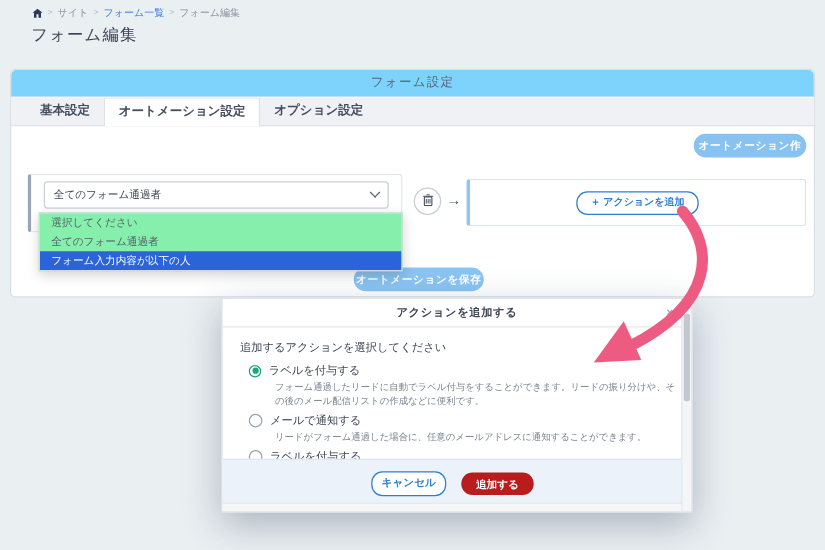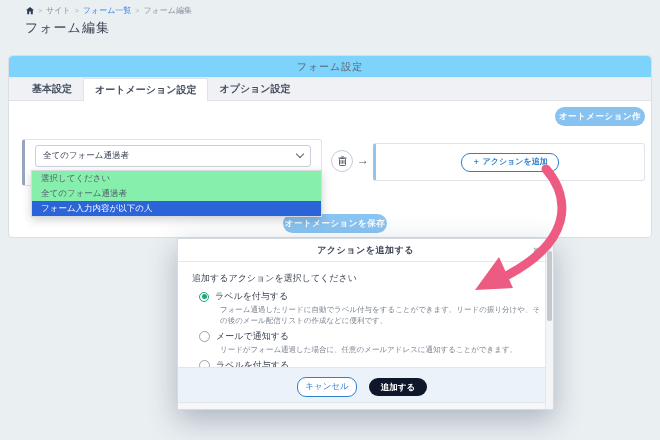--- a/index.html
+++ b/index.html
@@ -66,22 +66,22 @@
   .radio-row{display:flex;align-items:center;gap:6px;margin-top:3px;cursor:pointer;}
   .radio{width:9px;height:9px;border-radius:50%;border:1px solid #9aa2ad;background:#fff;flex:0 0 auto;
          display:flex;align-items:center;justify-content:center;}
   .radio.selected{border:1.5px solid #18a87c;width:8px;height:8px;}
   .radio.selected .dot{width:5px;height:5px;border-radius:50%;background:#18a87c;}
   .opt-label{font-size:9px;color:#3c4454;}
   .opt-desc{font-size:7.5px;color:#7b8490;margin:2px 0 3px 21px;width:326px;line-height:1.45;}
   .modal-footer{position:absolute;left:0;right:7px;top:128px;height:38px;background:#ebf2f9;border-top:1px solid #dfe6ee;
                 display:flex;align-items:center;justify-content:center;gap:12px;}
   .cancel-btn{width:58px;height:18px;border:1px solid #2f7fd0;color:#2f7fd0;background:#fff;border-radius:9px;
-              font-size:8.5px;font-weight:normal;line-height:16px;text-align:center;cursor:pointer;}
-  .submit-btn{width:58px;height:18px;background:#0f172a;color:#fff;border-radius:9px;
+              font-size:8.5px;font-weight:bold;line-height:16px;text-align:center;cursor:pointer;}
+  .submit-btn{width:58px;height:18px;background:#b91c1c;color:#fff;border-radius:9px;
               font-size:8.5px;font-weight:bold;line-height:18px;text-align:center;cursor:pointer;}
   .modal-vscroll{position:absolute;top:0;right:0;bottom:0;width:7px;background:#f4f5f6;border-left:1px solid #e4e7ea;}
   .vthumb{position:absolute;top:12px;right:1px;width:5px;height:70px;background:#c3c8ce;border-radius:2px;cursor:pointer;}
   .modal-hscroll{position:absolute;left:0;right:7px;bottom:0;height:6px;background:#f6f7f8;border-top:1px solid #e4e7ea;}
 
   .annotation{left:0;top:0;width:660px;height:440px;z-index:50;pointer-events:none;}
 </style>
 </head>
 <body>
 

